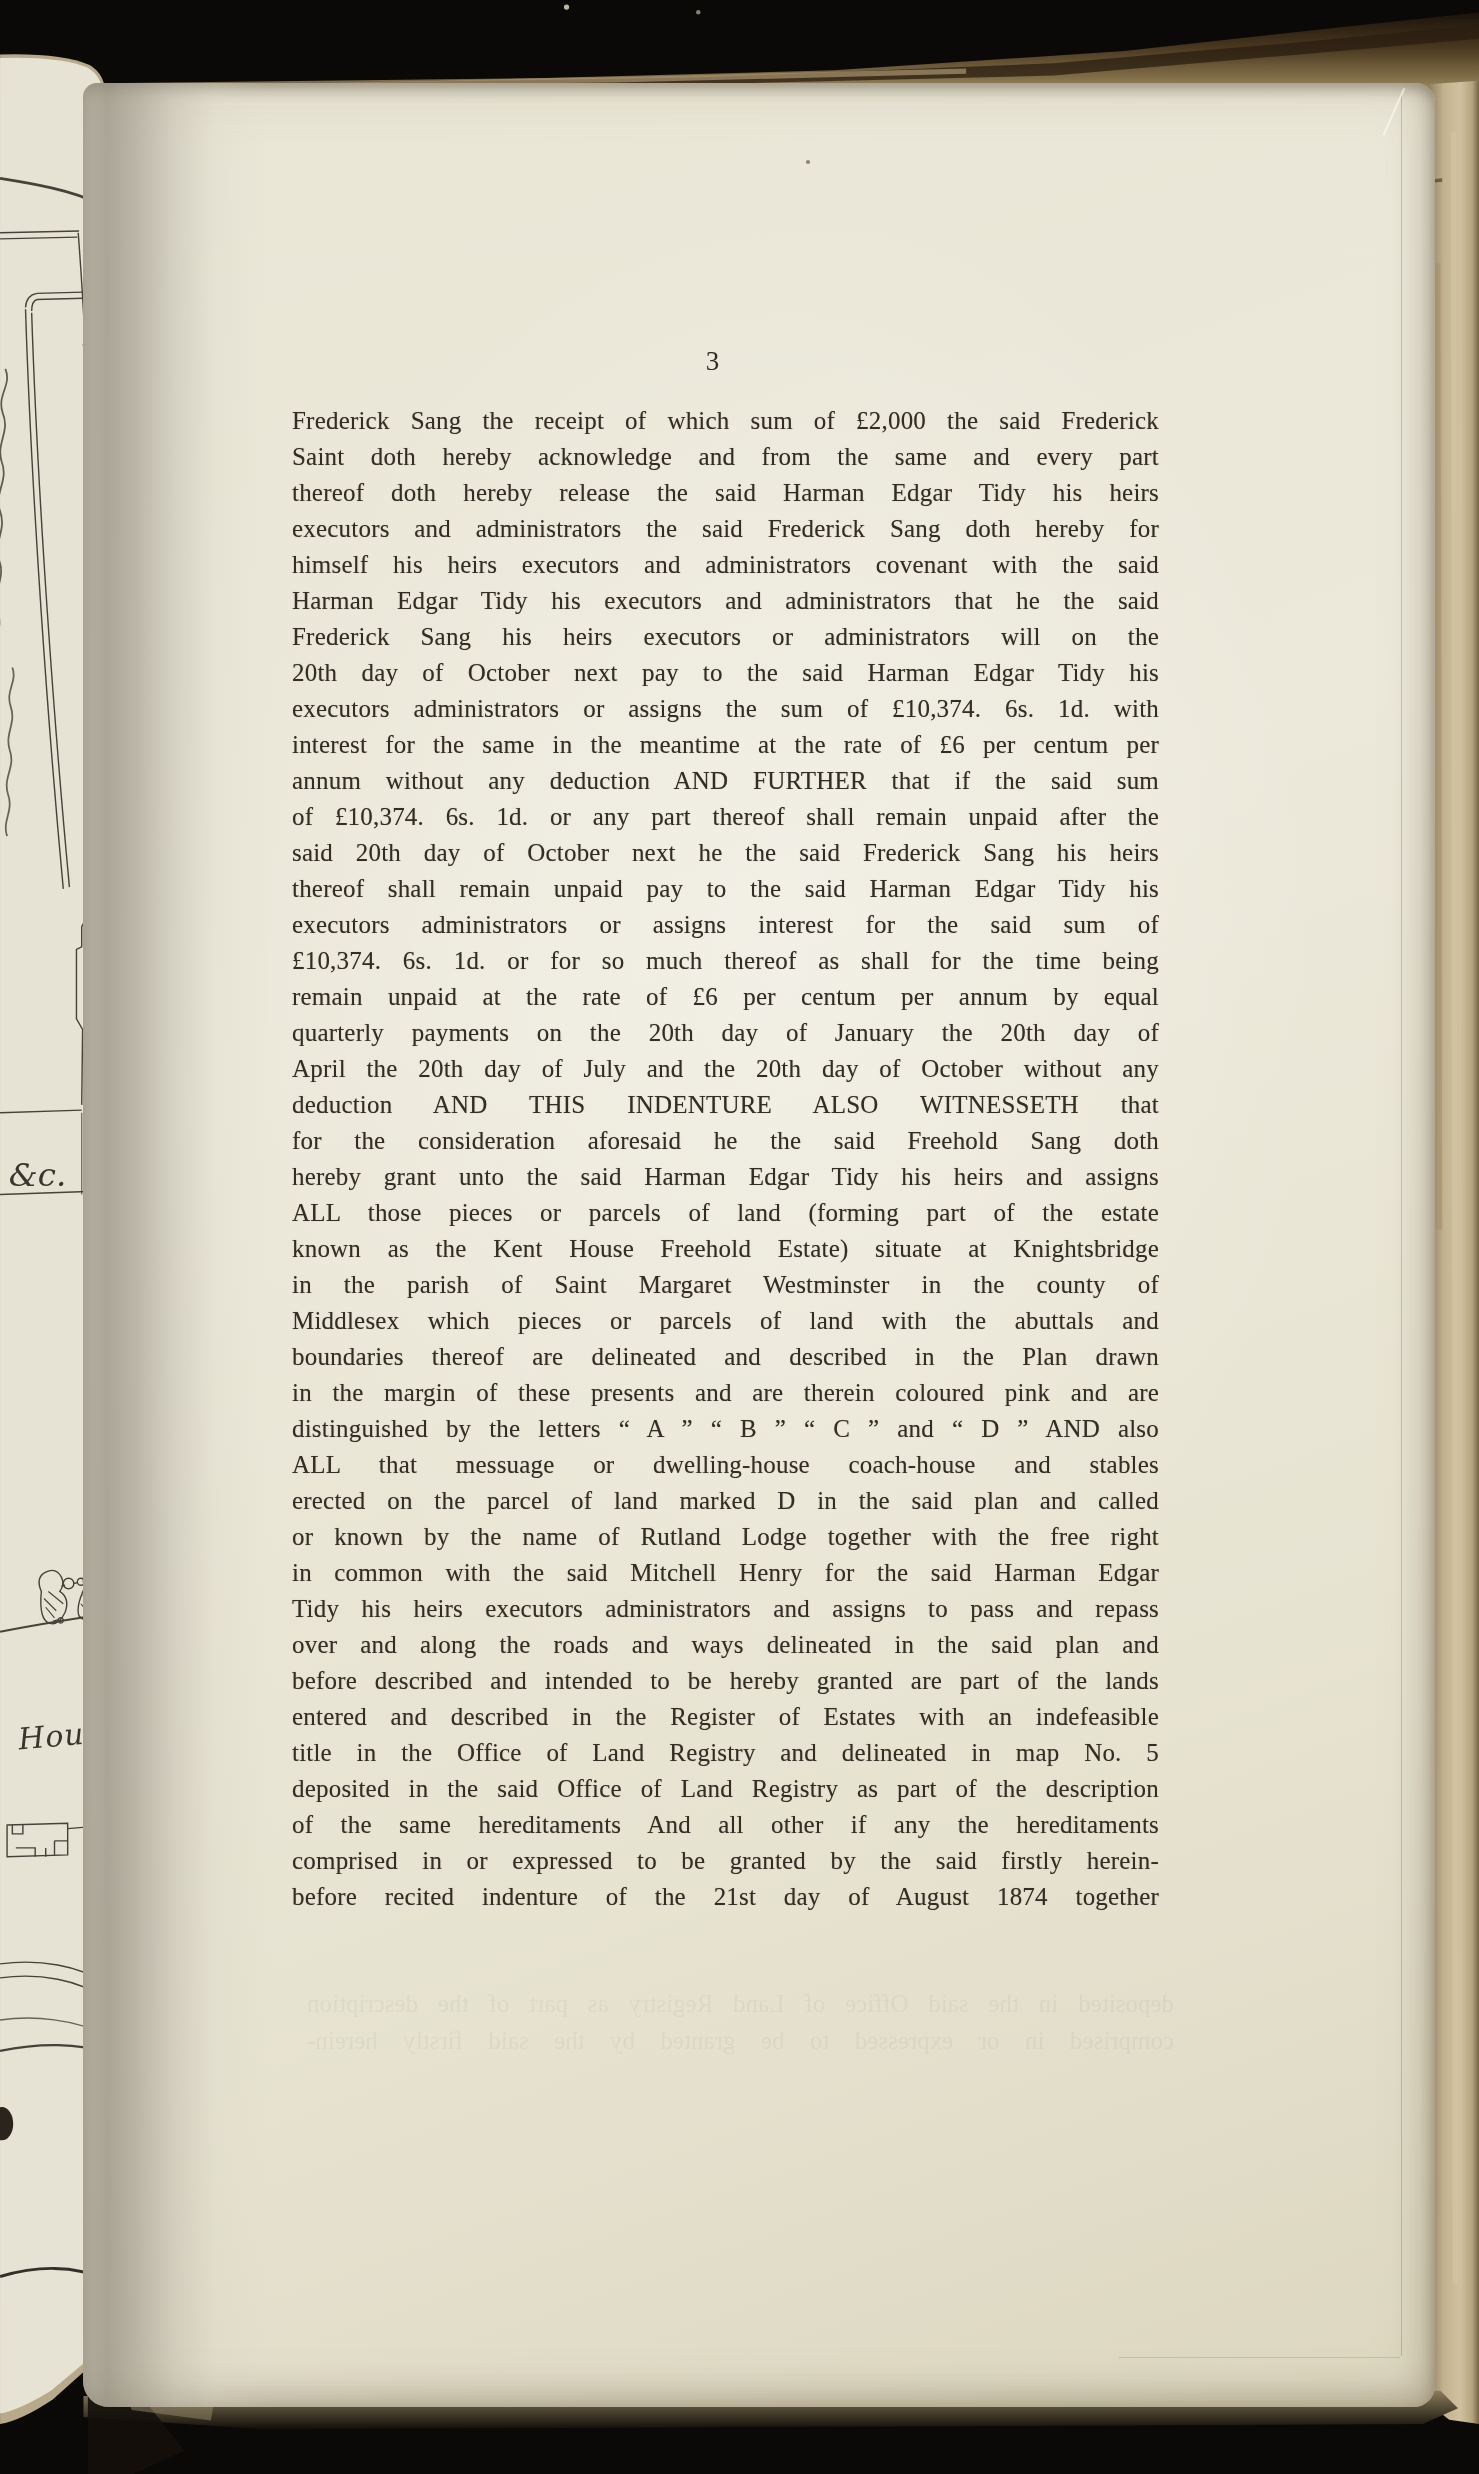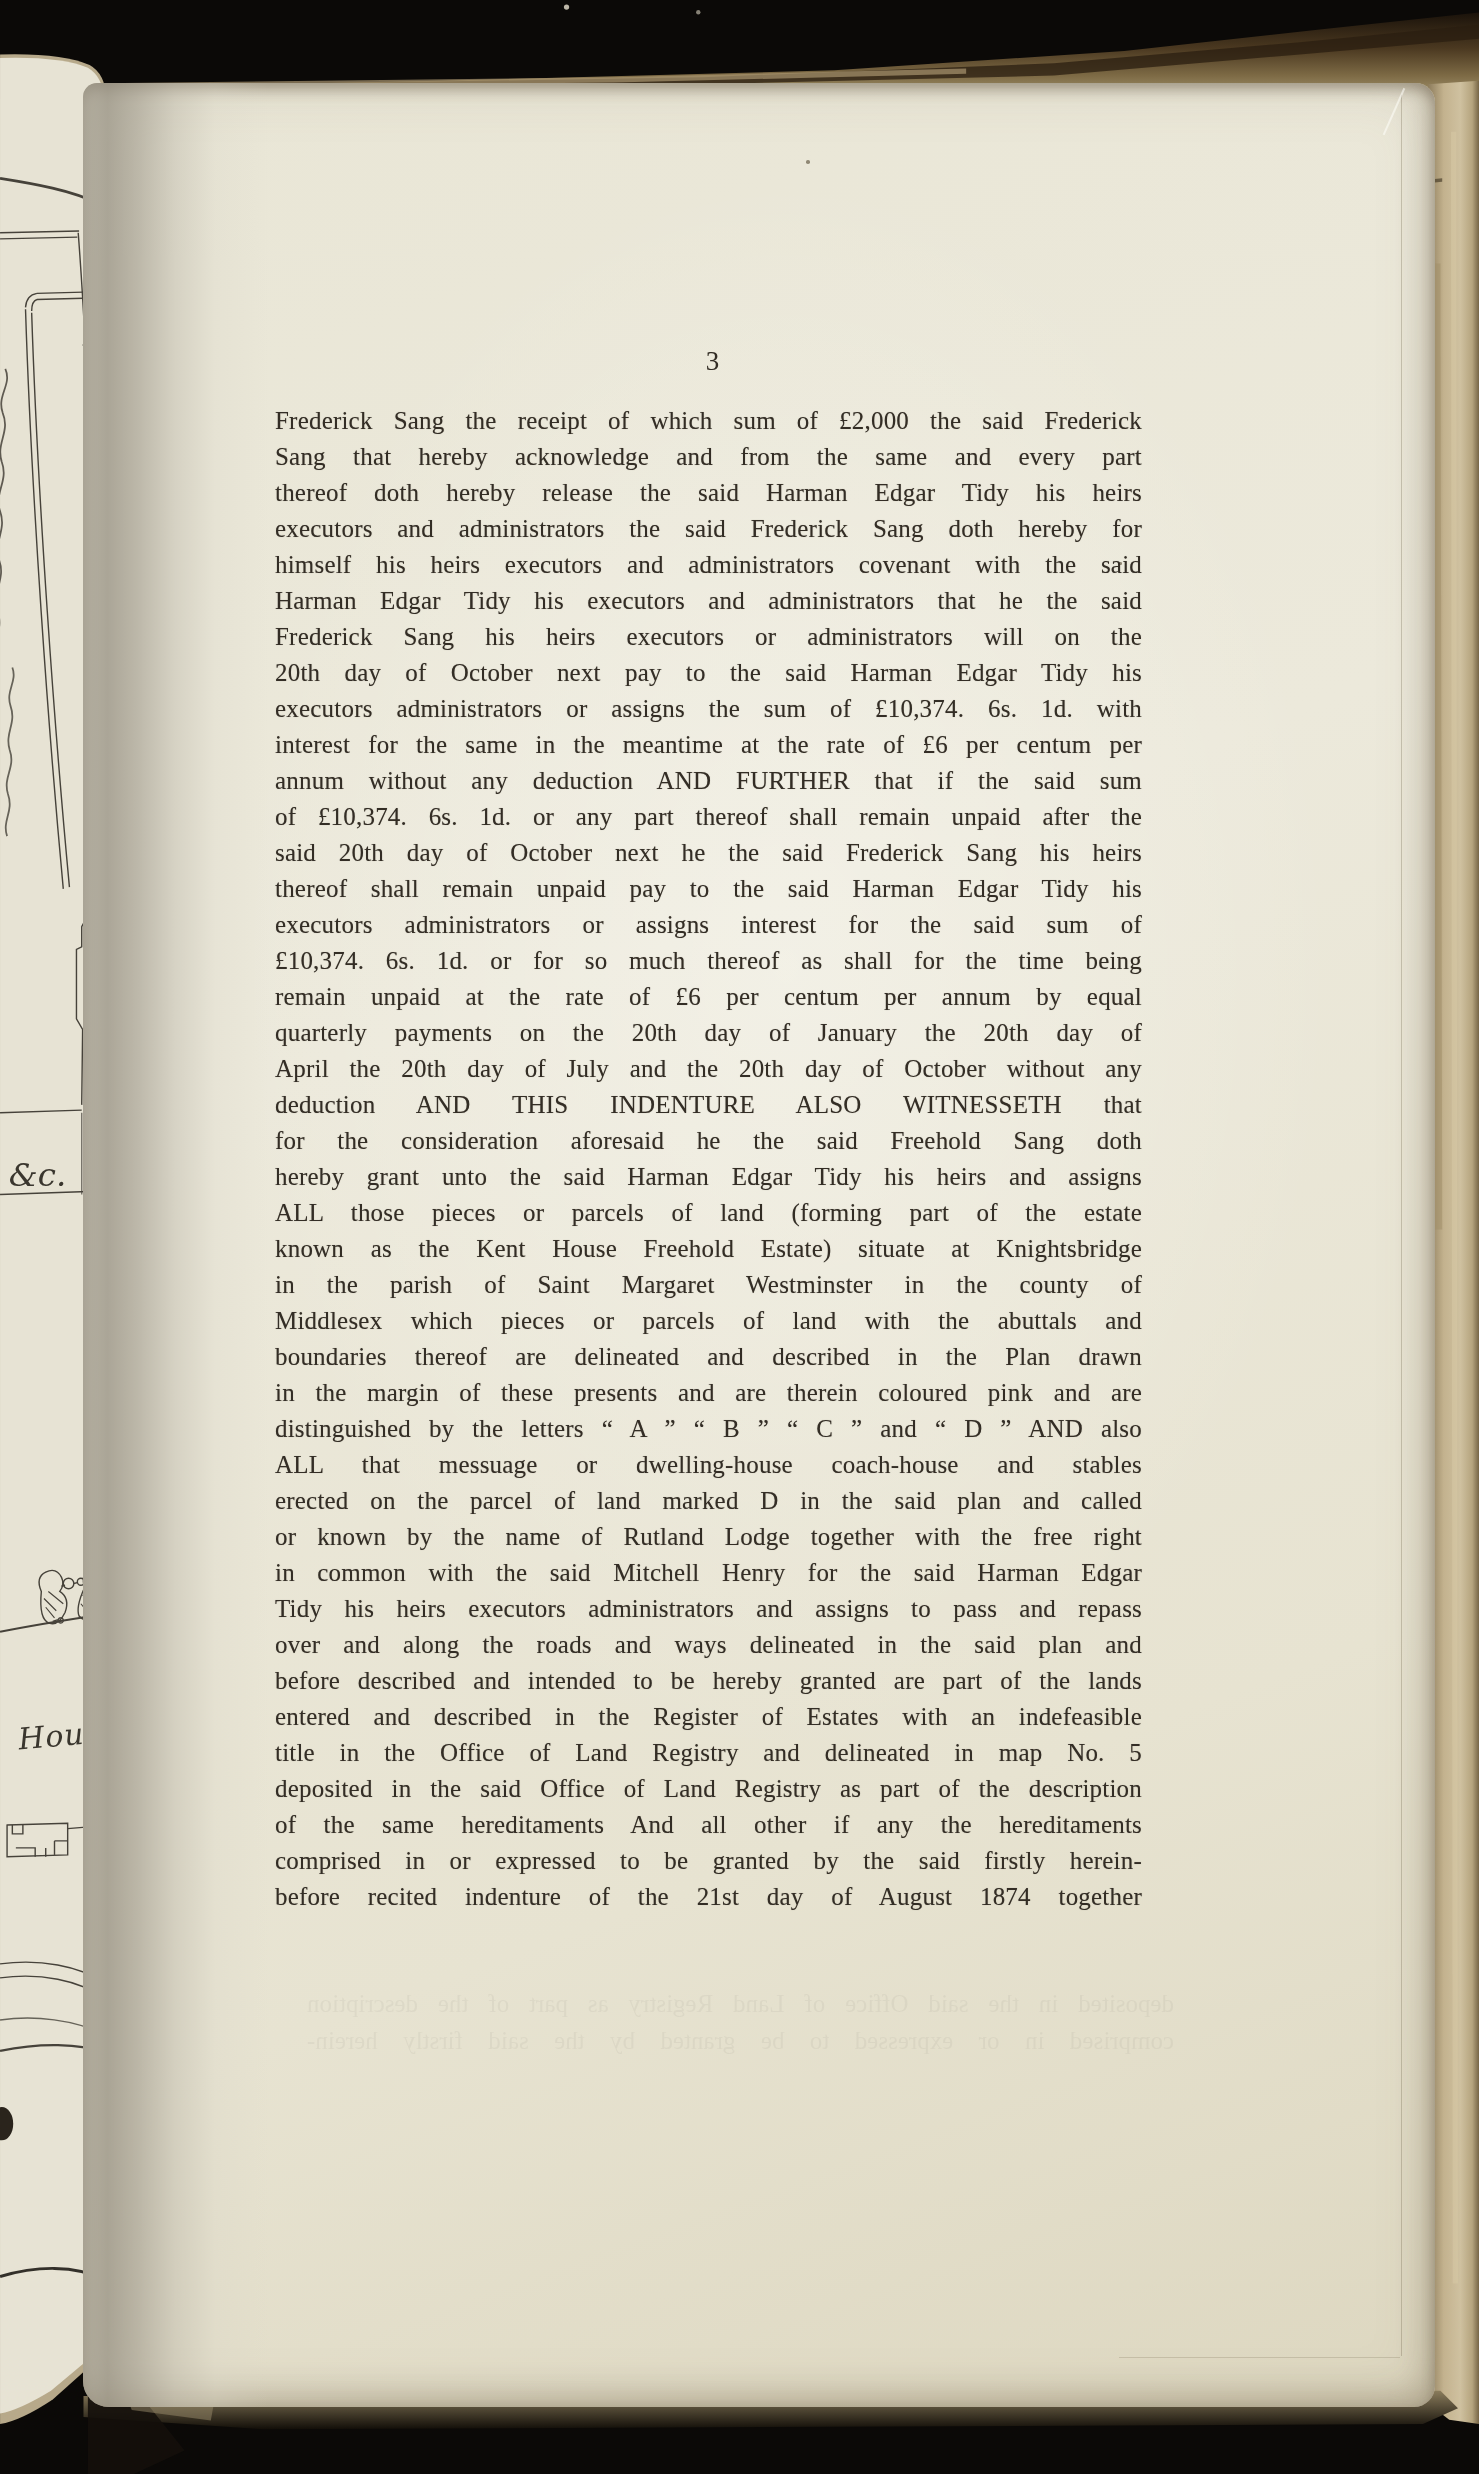--- a/index.html
+++ b/index.html
@@ -25,21 +25,21 @@
   .edge-emboss{position:absolute;right:33px;top:12.3px;bottom:51px;width:0.9px;
         background:rgba(110,98,75,.30);}
   .edge-emboss-bottom{position:absolute;right:35px;bottom:49px;left:1036px;height:0.9px;
         background:rgba(110,98,75,.22);}
   .scratch{position:absolute;left:1310px;top:2.6px;width:1.8px;height:51px;
         background:rgba(255,255,250,.55);transform:rotate(24deg);}
   .speck{position:absolute;width:3.5px;height:3.5px;border-radius:50%;background:#6a5f4a;opacity:.7;}
 
   .page-number{position:absolute;left:196px;top:263px;width:867px;text-align:center;
         font-size:27px;color:#332d25;}
-  .text-block{position:absolute;left:192px;top:320px;width:867px;color:#332d25;
+  .text-block{position:absolute;left:209px;top:320px;width:867px;color:#332d25;
         font-size:25px;line-height:36px;letter-spacing:0.2px;
         text-shadow:0 0 0.9px rgba(51,45,37,.35);}
   .text-block .line{text-align:justify;text-align-last:justify;white-space:normal;height:36px;overflow:visible;}
 
   .ghost{position:absolute;left:224px;width:867px;color:#43403a;opacity:.055;
         font-size:25px;transform:scaleX(-1);filter:blur(0.6px);pointer-events:none;
         text-align:justify;text-align-last:justify;}
 </style>
 </head>
 <body>
@@ -163,21 +163,21 @@
     <div class="edge-emboss"></div>
     <div class="edge-emboss-bottom"></div>
     <div class="scratch"></div>
     <div class="speck" style="left:723px;top:77px;"></div>
     <div class="speck" style="left:1036px;top:479px;width:2.6px;height:2.6px;"></div>
 
     <div class="page-number">3</div>
 
     <div class="text-block">
         <div class="line">Frederick Sang the receipt of which sum of £2,000 the said Frederick</div>
-        <div class="line">Sang that hereby acknowledge and from the same and every part</div>
+        <div class="line">Saint doth hereby acknowledge and from the same and every part</div>
         <div class="line">thereof doth hereby release the said Harman Edgar Tidy his heirs</div>
         <div class="line">executors and administrators the said Frederick Sang doth hereby for</div>
         <div class="line">himself his heirs executors and administrators covenant with the said</div>
         <div class="line">Harman Edgar Tidy his executors and administrators that he the said</div>
         <div class="line">Frederick Sang his heirs executors or administrators will on the</div>
         <div class="line">20th day of October next pay to the said Harman Edgar Tidy his</div>
         <div class="line">executors administrators or assigns the sum of £10,374. 6s. 1d. with</div>
         <div class="line">interest for the same in the meantime at the rate of £6 per centum per</div>
         <div class="line">annum without any deduction AND FURTHER that if the said sum</div>
         <div class="line">of £10,374. 6s. 1d. or any part thereof shall remain unpaid after the</div>

